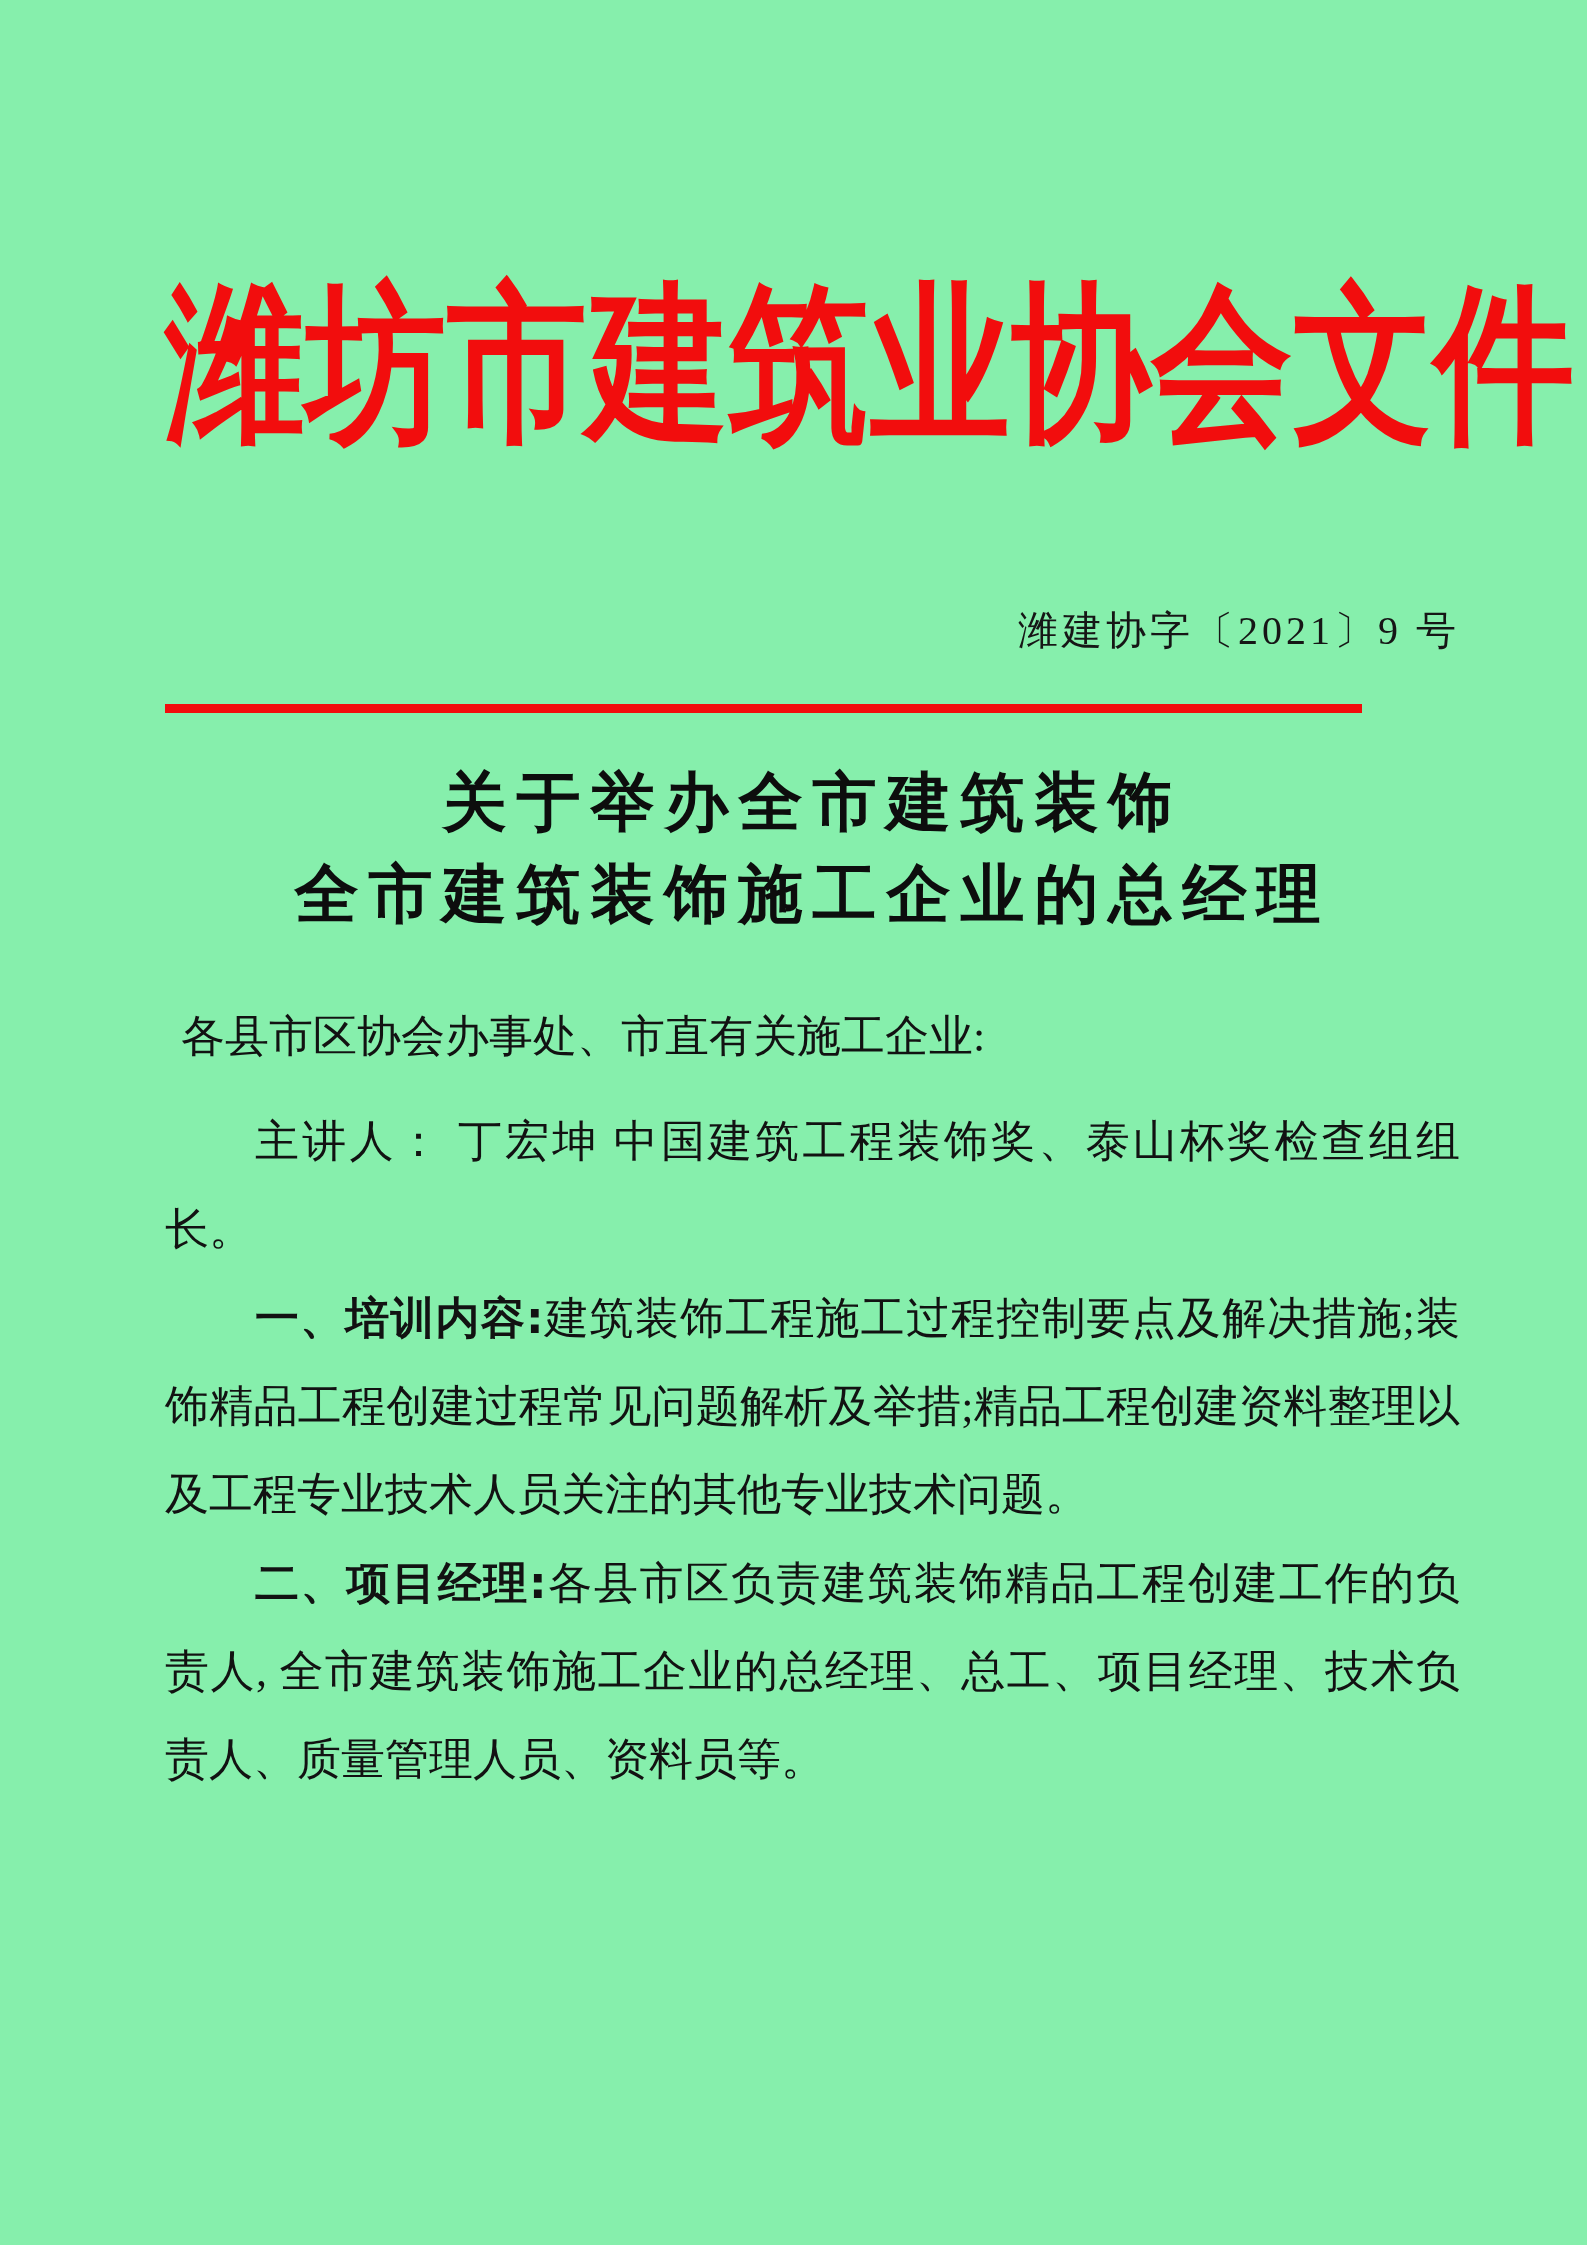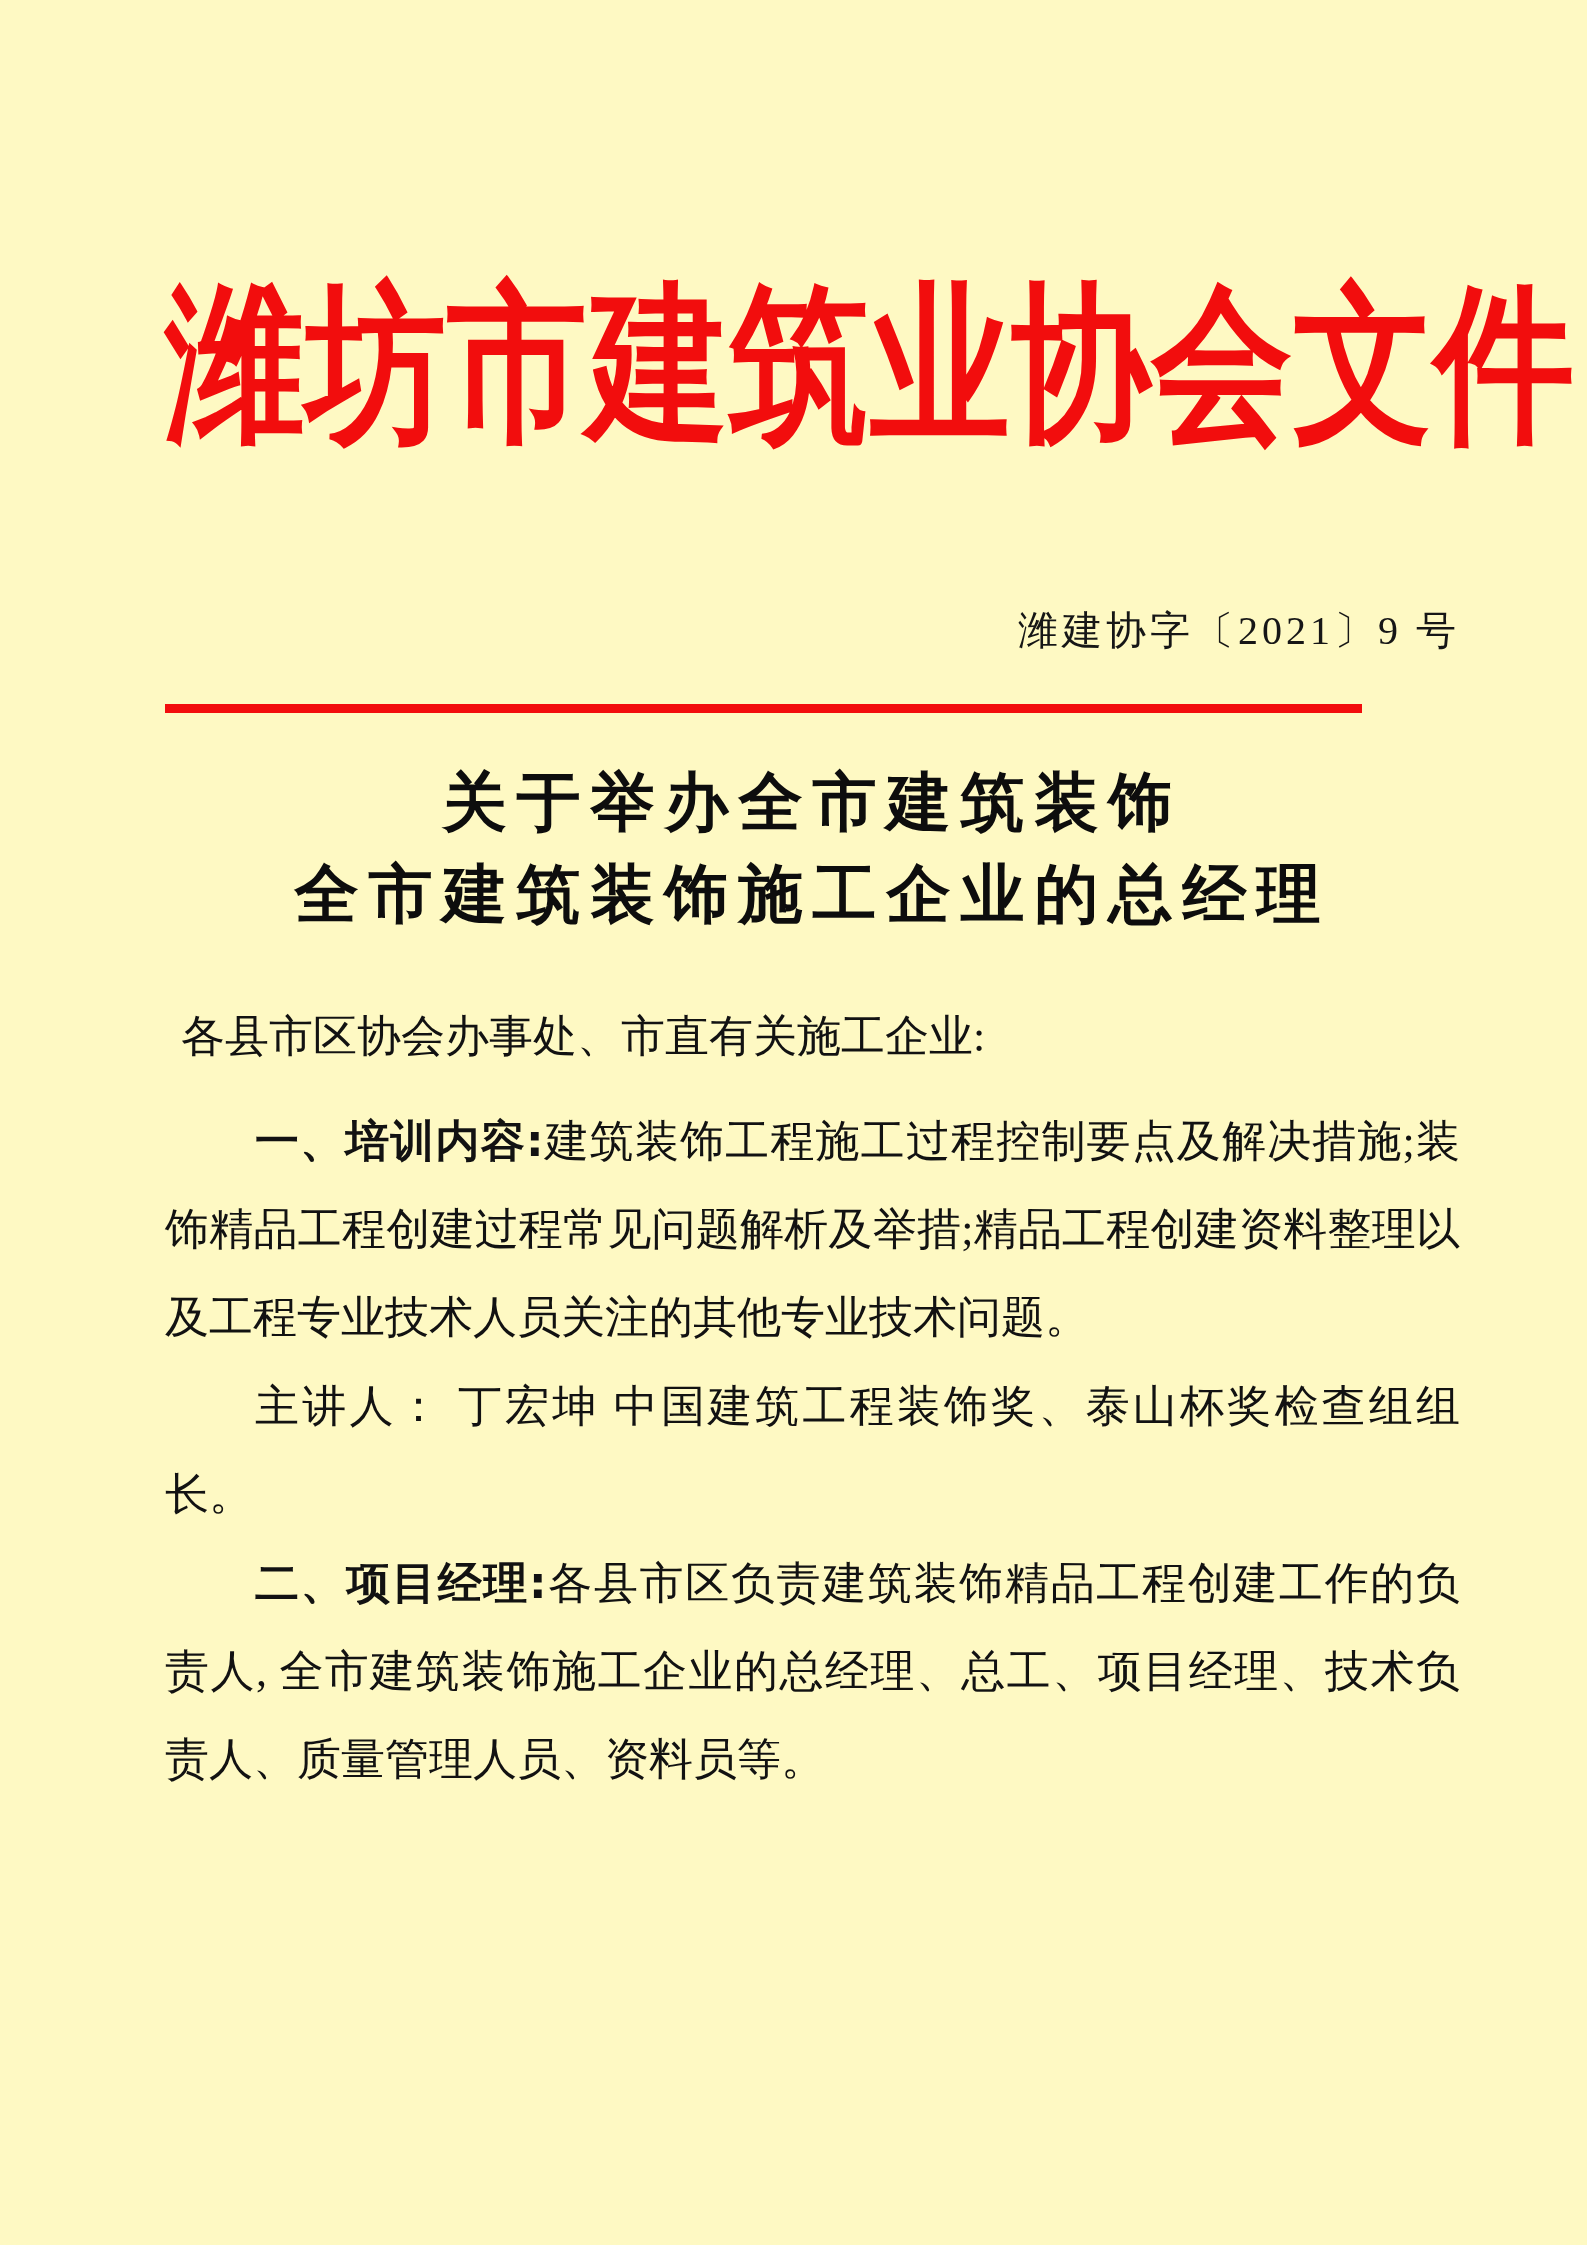--- a/index.html
+++ b/index.html
@@ -5,21 +5,21 @@
   html, body {
     margin: 0;
     padding: 0;
     background: #ffffff;
   }
   .page {
     position: relative;
     width: 1587px;
     height: 2245px;
     margin: 0 auto;
-    background: #fef9c3;
+    background: #86efac;
     overflow: hidden;
     font-family: "Liberation Serif", "DejaVu Serif", serif;
     color: #141414;
     box-sizing: border-box;
     padding-top: 272px;
   }
   .content {
     margin-left: 165px;
     margin-right: 127px;
   }
@@ -99,22 +99,22 @@
     <main>
       <h2 class="notice-title">
         <span>关于举办全市建筑装饰</span><br>
         <span>全市建筑装饰施工企业的总经理</span>
       </h2>
 
       <div class="body-block">
         <p class="salutation">各县市区协会办事处、市直有关施工企业:</p>
 
 
+        <p class="body-para"><span class="para-lead"></span><span>主讲人： 丁宏坤  中国建筑工程装饰奖、泰山杯奖检查组组长。</span></p>
+
         <p class="body-para"><span class="para-lead">一、培训内容:</span><span>建筑装饰工程施工过程控制要点及解决措施;装饰精品工程创建过程常见问题解析及举措;精品工程创建资料整理以及工程专业技术人员关注的其他专业技术问题。</span></p>
-
-        <p class="body-para"><span class="para-lead"></span><span>主讲人： 丁宏坤  中国建筑工程装饰奖、泰山杯奖检查组组长。</span></p>
 
         <p class="body-para"><span class="para-lead">二、项目经理:</span><span>各县市区负责建筑装饰精品工程创建工作的负责人, 全市建筑装饰施工企业的总经理、总工、项目经理、技术负责人、质量管理人员、资料员等。</span></p>
       </div>
     </main>
 
   </div>
 </div>
 
 </body></html>

